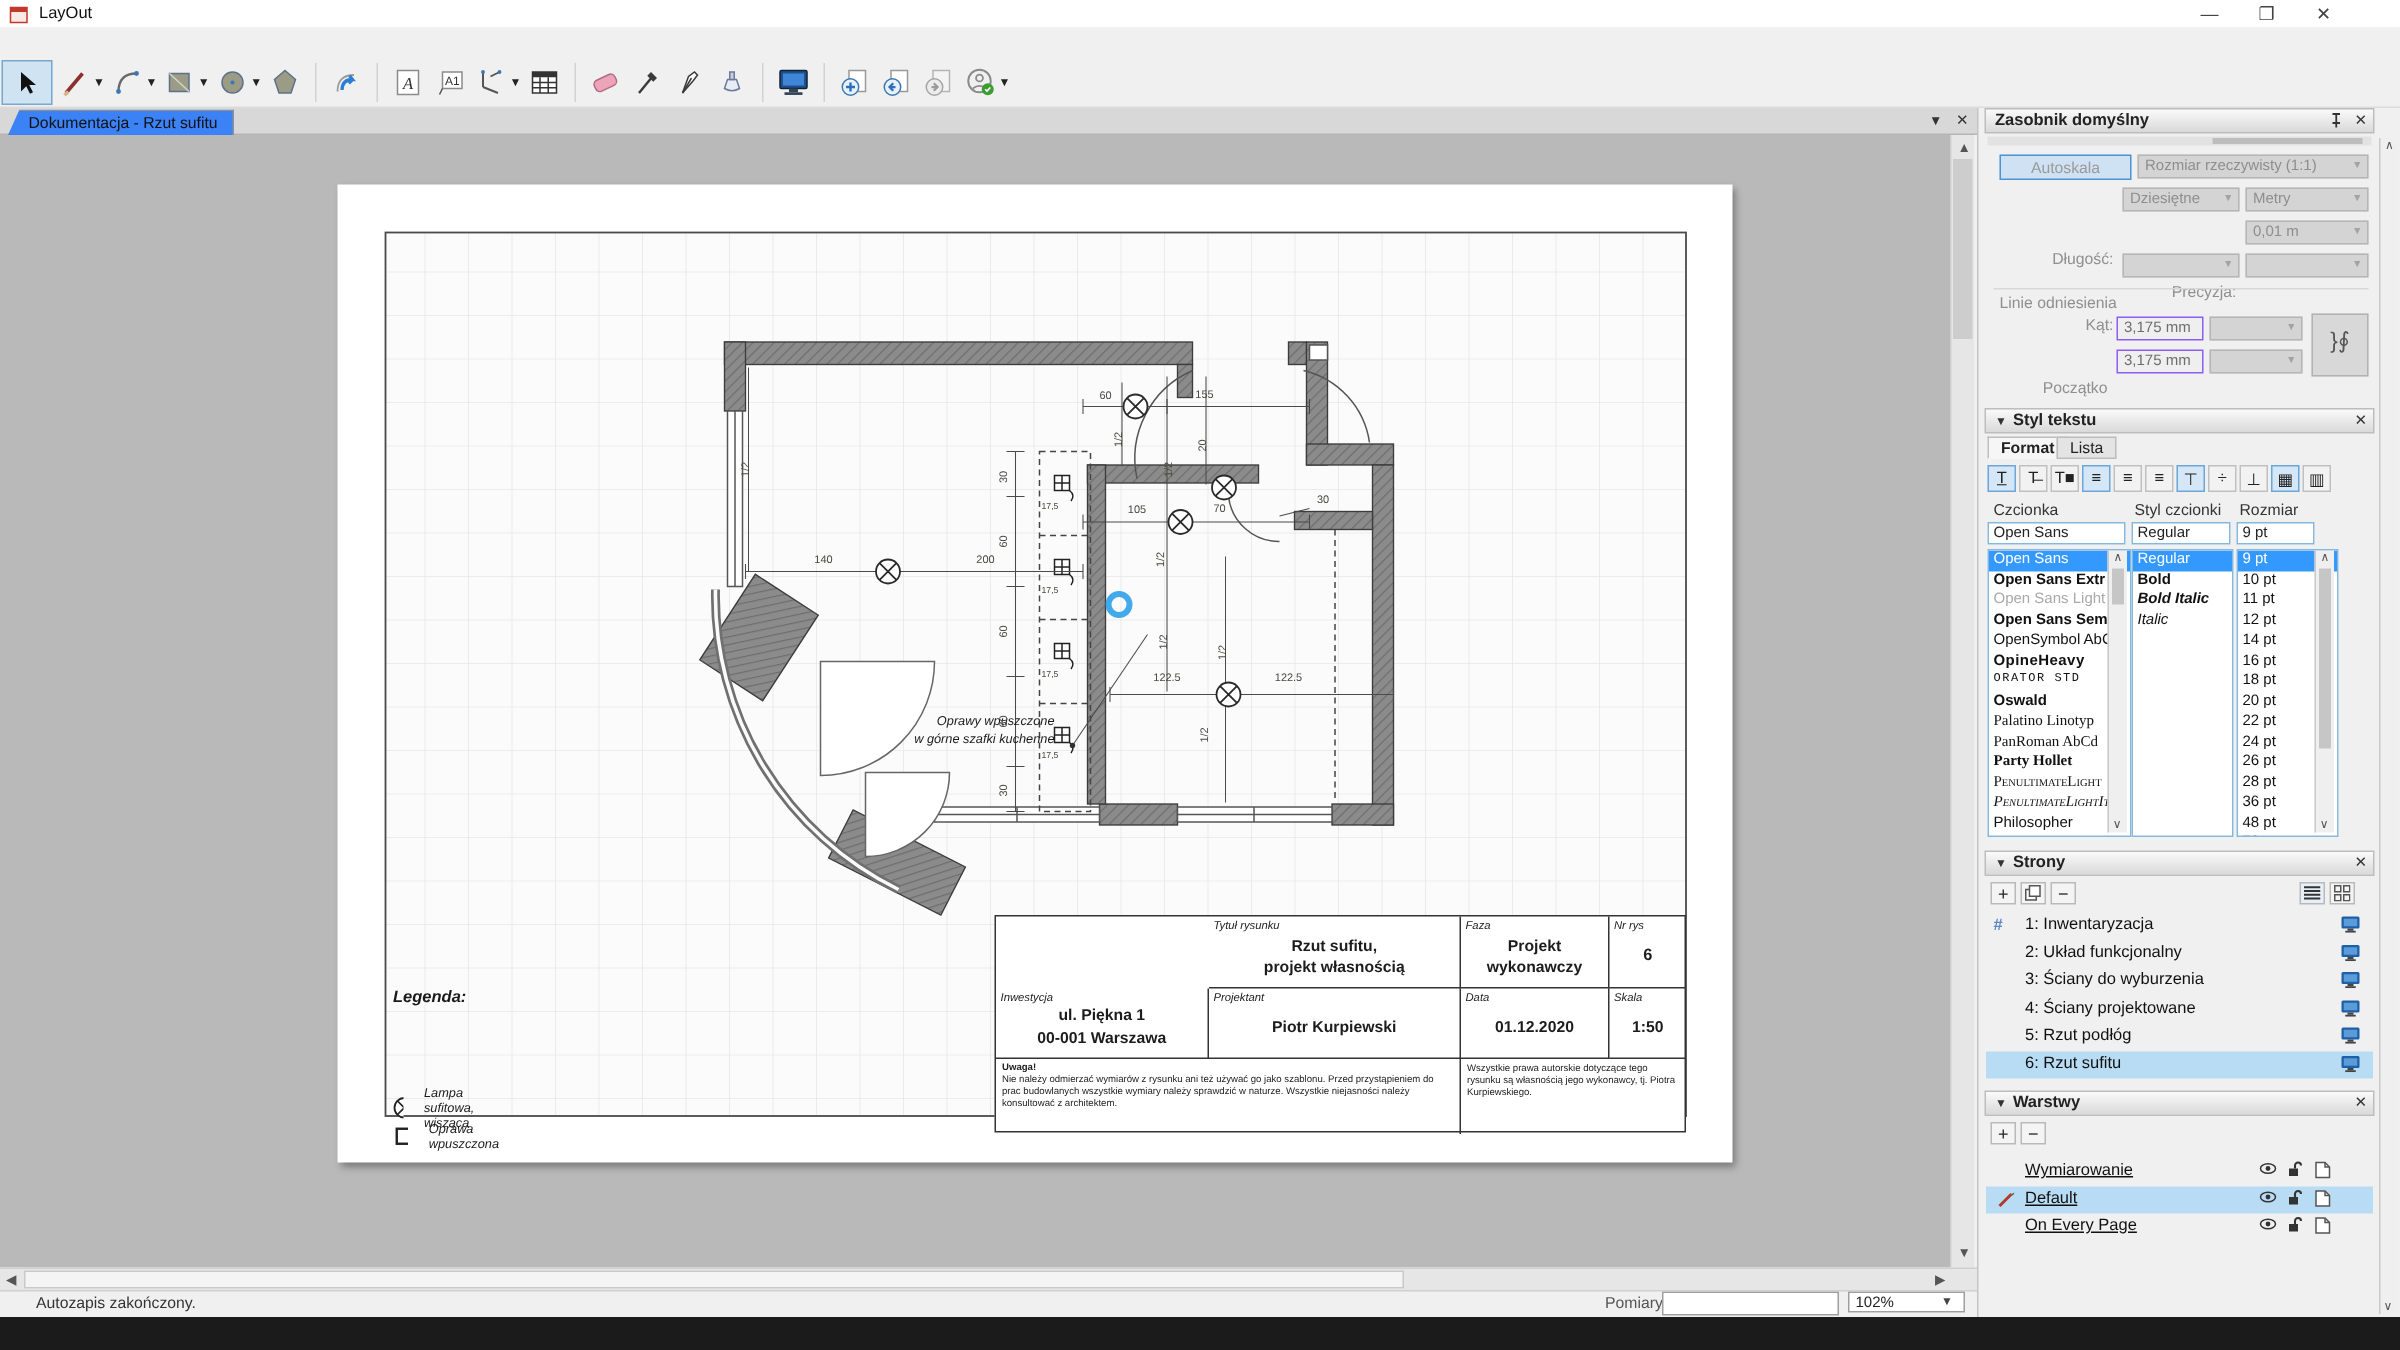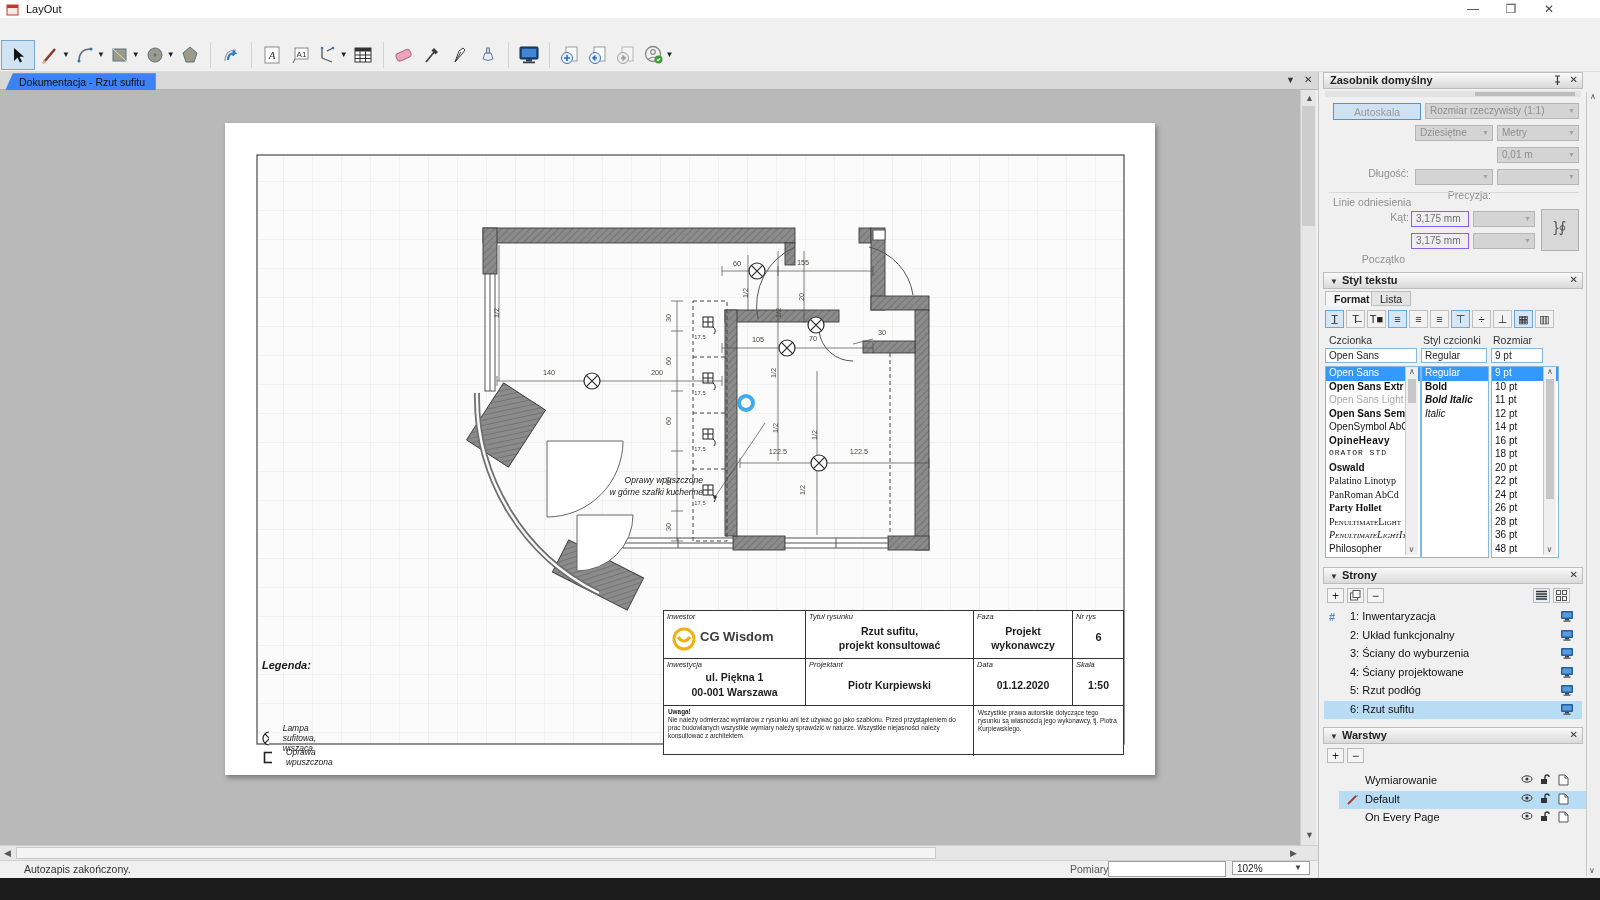--- a/index.html
+++ b/index.html
@@ -73,21 +73,21 @@
   .f-serif{font-family:"Liberation Serif",serif;}
   .f-script{font-family:"Liberation Serif",serif;font-variant:small-caps;}
   .f-ital{font-style:italic;}
   .f-heavy{font-weight:bold;letter-spacing:.3px;}
   .vsb{position:absolute;width:13px;background:#efefef;border-left:1px solid #c9c9c9;box-sizing:border-box;font-size:8px;color:#555;text-align:center;}
   
   .sqbtn{position:absolute;width:17px;height:15px;background:#f4f4f4;border:1px solid #b9b9b9;box-sizing:border-box;
          display:flex;align-items:center;justify-content:center;font-size:12px;color:#222;}
   .prow{position:absolute;left:5px;width:258px;height:18.5px;font-size:11px;color:#111;padding:2px 0 0 26px;box-sizing:border-box;}
   .prow.sel{background:#b8dcf4;}
-  .lyrow{position:absolute;left:20px;width:258px;height:18.5px;font-size:11px;color:#111;padding:2px 0 0 26px;box-sizing:border-box;}
+  .lyrow{position:absolute;left:5px;width:258px;height:18.5px;font-size:11px;color:#111;padding:2px 0 0 26px;box-sizing:border-box;text-decoration:underline;}
   .lyrow.sel{background:#b8dcf4;}
   .rowicon{position:absolute;top:2px;}
   
   #legend{left:37px;top:536px;}
   #legend-title{font-size:11px;font-weight:bold;font-style:italic;color:#1a1a1a;}
   .leg-row{position:absolute;left:0;display:flex;align-items:center;gap:14px;margin-top:38px;}
   .leg-label{font-size:8.5px;font-style:italic;color:#1a1a1a;}
   #tblock{left:438px;top:487px;width:461px;height:145px;border:1.4px solid #333;box-sizing:border-box;background:#fff;}
   .tb-cell{position:absolute;border-right:1px solid #333;border-bottom:1px solid #333;box-sizing:border-box;overflow:hidden;}
   .tb-lab{position:absolute;left:3px;top:1px;font-size:7.5px;font-style:italic;color:#222;}
@@ -431,32 +431,24 @@
       </div>
       <div class="leg-row" style="top:50px">
         <svg width="15" height="15">
               <rect x="2.5" y="2.5" width="10" height="10" fill="#fff" stroke="#222" stroke-width="1.6"></rect>
             </svg>
         <span class="leg-label">Oprawa wpuszczona</span>
       </div>
     </div>
 
     <div class="abs" id="tblock">
-      <div class="tb-cell" style="left:0;top:0;width:142px;height:48px">
-        <span class="tb-lab">Inwestor</span>
-        <svg class="abs" style="left:8px;top:16px" width="24" height="24">
-          <circle cx="12" cy="12" r="10" fill="none" stroke="#eeb111" stroke-width="3"></circle>
-          <path d="M6,10 q6,8 12,0" fill="none" stroke="#eeb111" stroke-width="3"></path>
-        </svg>
-        <span class="abs" style="left:36px;top:18px;font-weight:bold;font-size:13px;color:#3d3d3d">CG Wisdom</span>
-      </div>
       <div class="tb-cell" style="left:142px;top:0;width:168px;height:48px">
         <span class="tb-lab">Tytuł rysunku</span>
         <div class="tb-val" style="top:14px;font-size:10.5px">Rzut sufitu,</div>
-        <div class="tb-val" style="top:28px;font-size:10.5px">projekt konsultować</div>
+        <div class="tb-val" style="top:28px;font-size:10.5px">projekt własnością</div>
       </div>
       <div class="tb-cell" style="left:310px;top:0;width:99px;height:48px">
         <span class="tb-lab">Faza</span>
         <div class="tb-val" style="top:14px;font-size:10.5px">Projekt</div>
         <div class="tb-val" style="top:28px;font-size:10.5px">wykonawczy</div>
       </div>
       <div class="tb-cell" style="left:409px;top:0;width:51px;height:48px;border-right:none">
         <span class="tb-lab">Nr rys</span>
         <div class="tb-val" style="top:20px;font-size:11px">6</div>
       </div>

